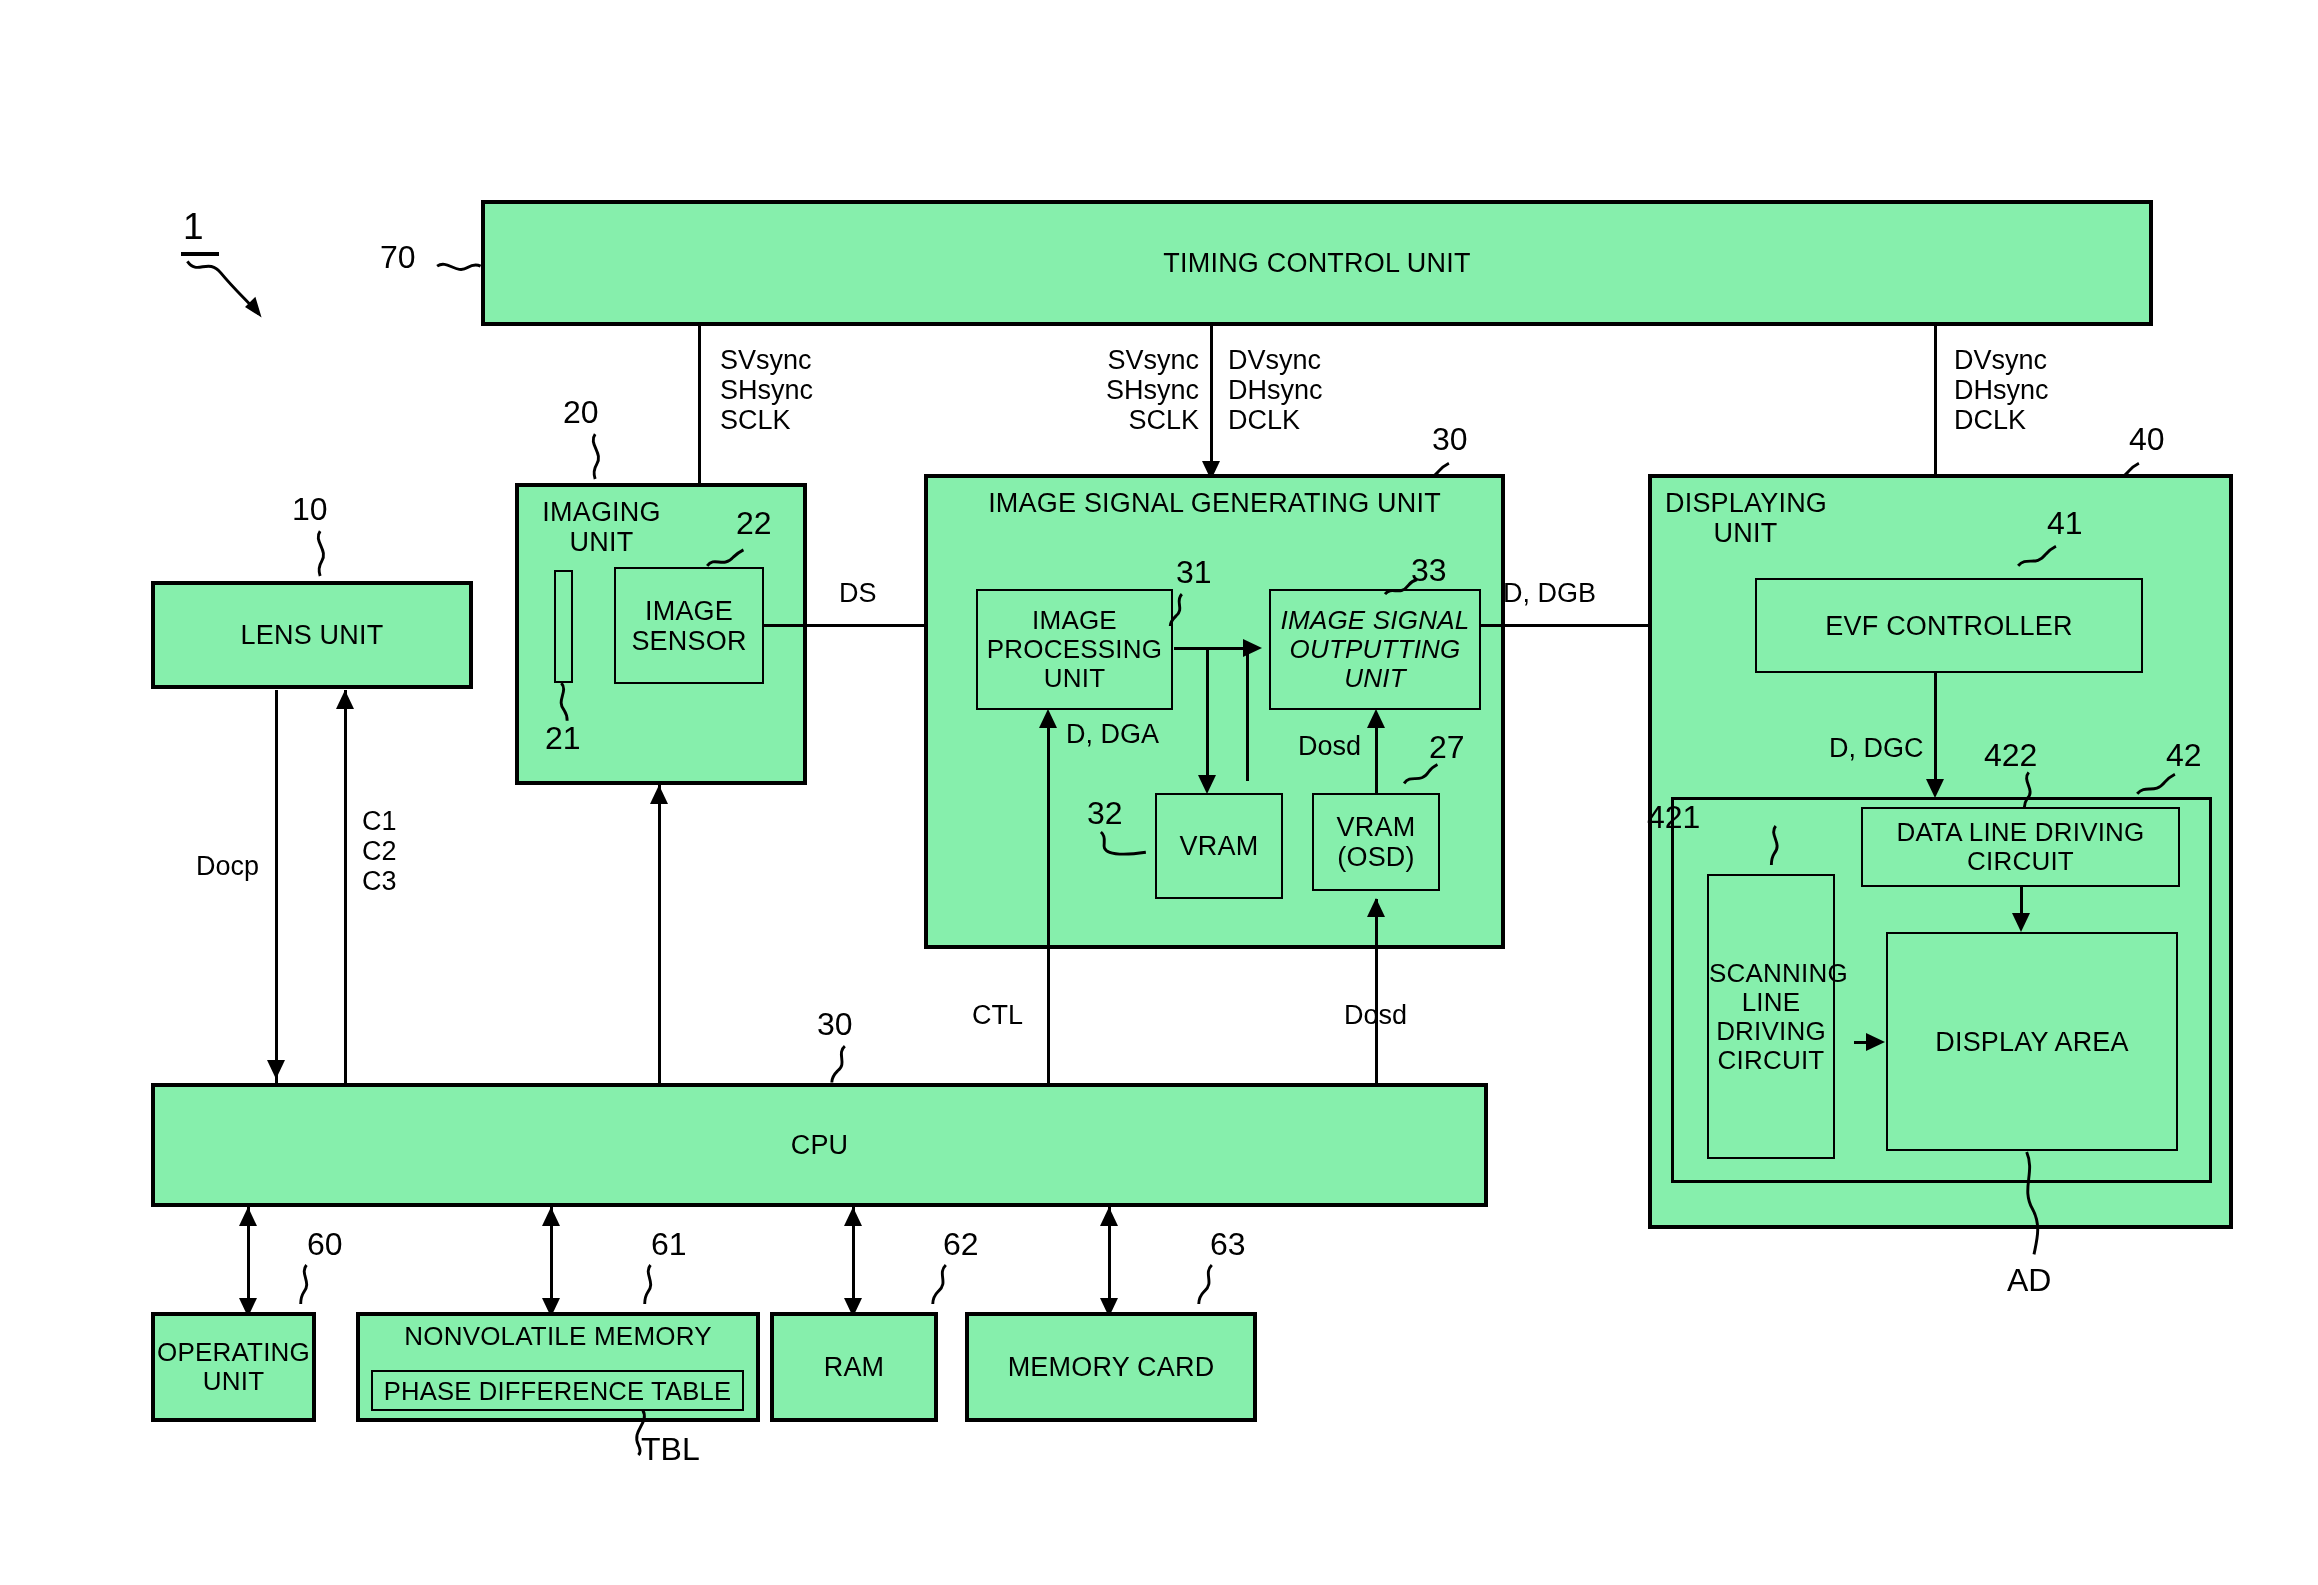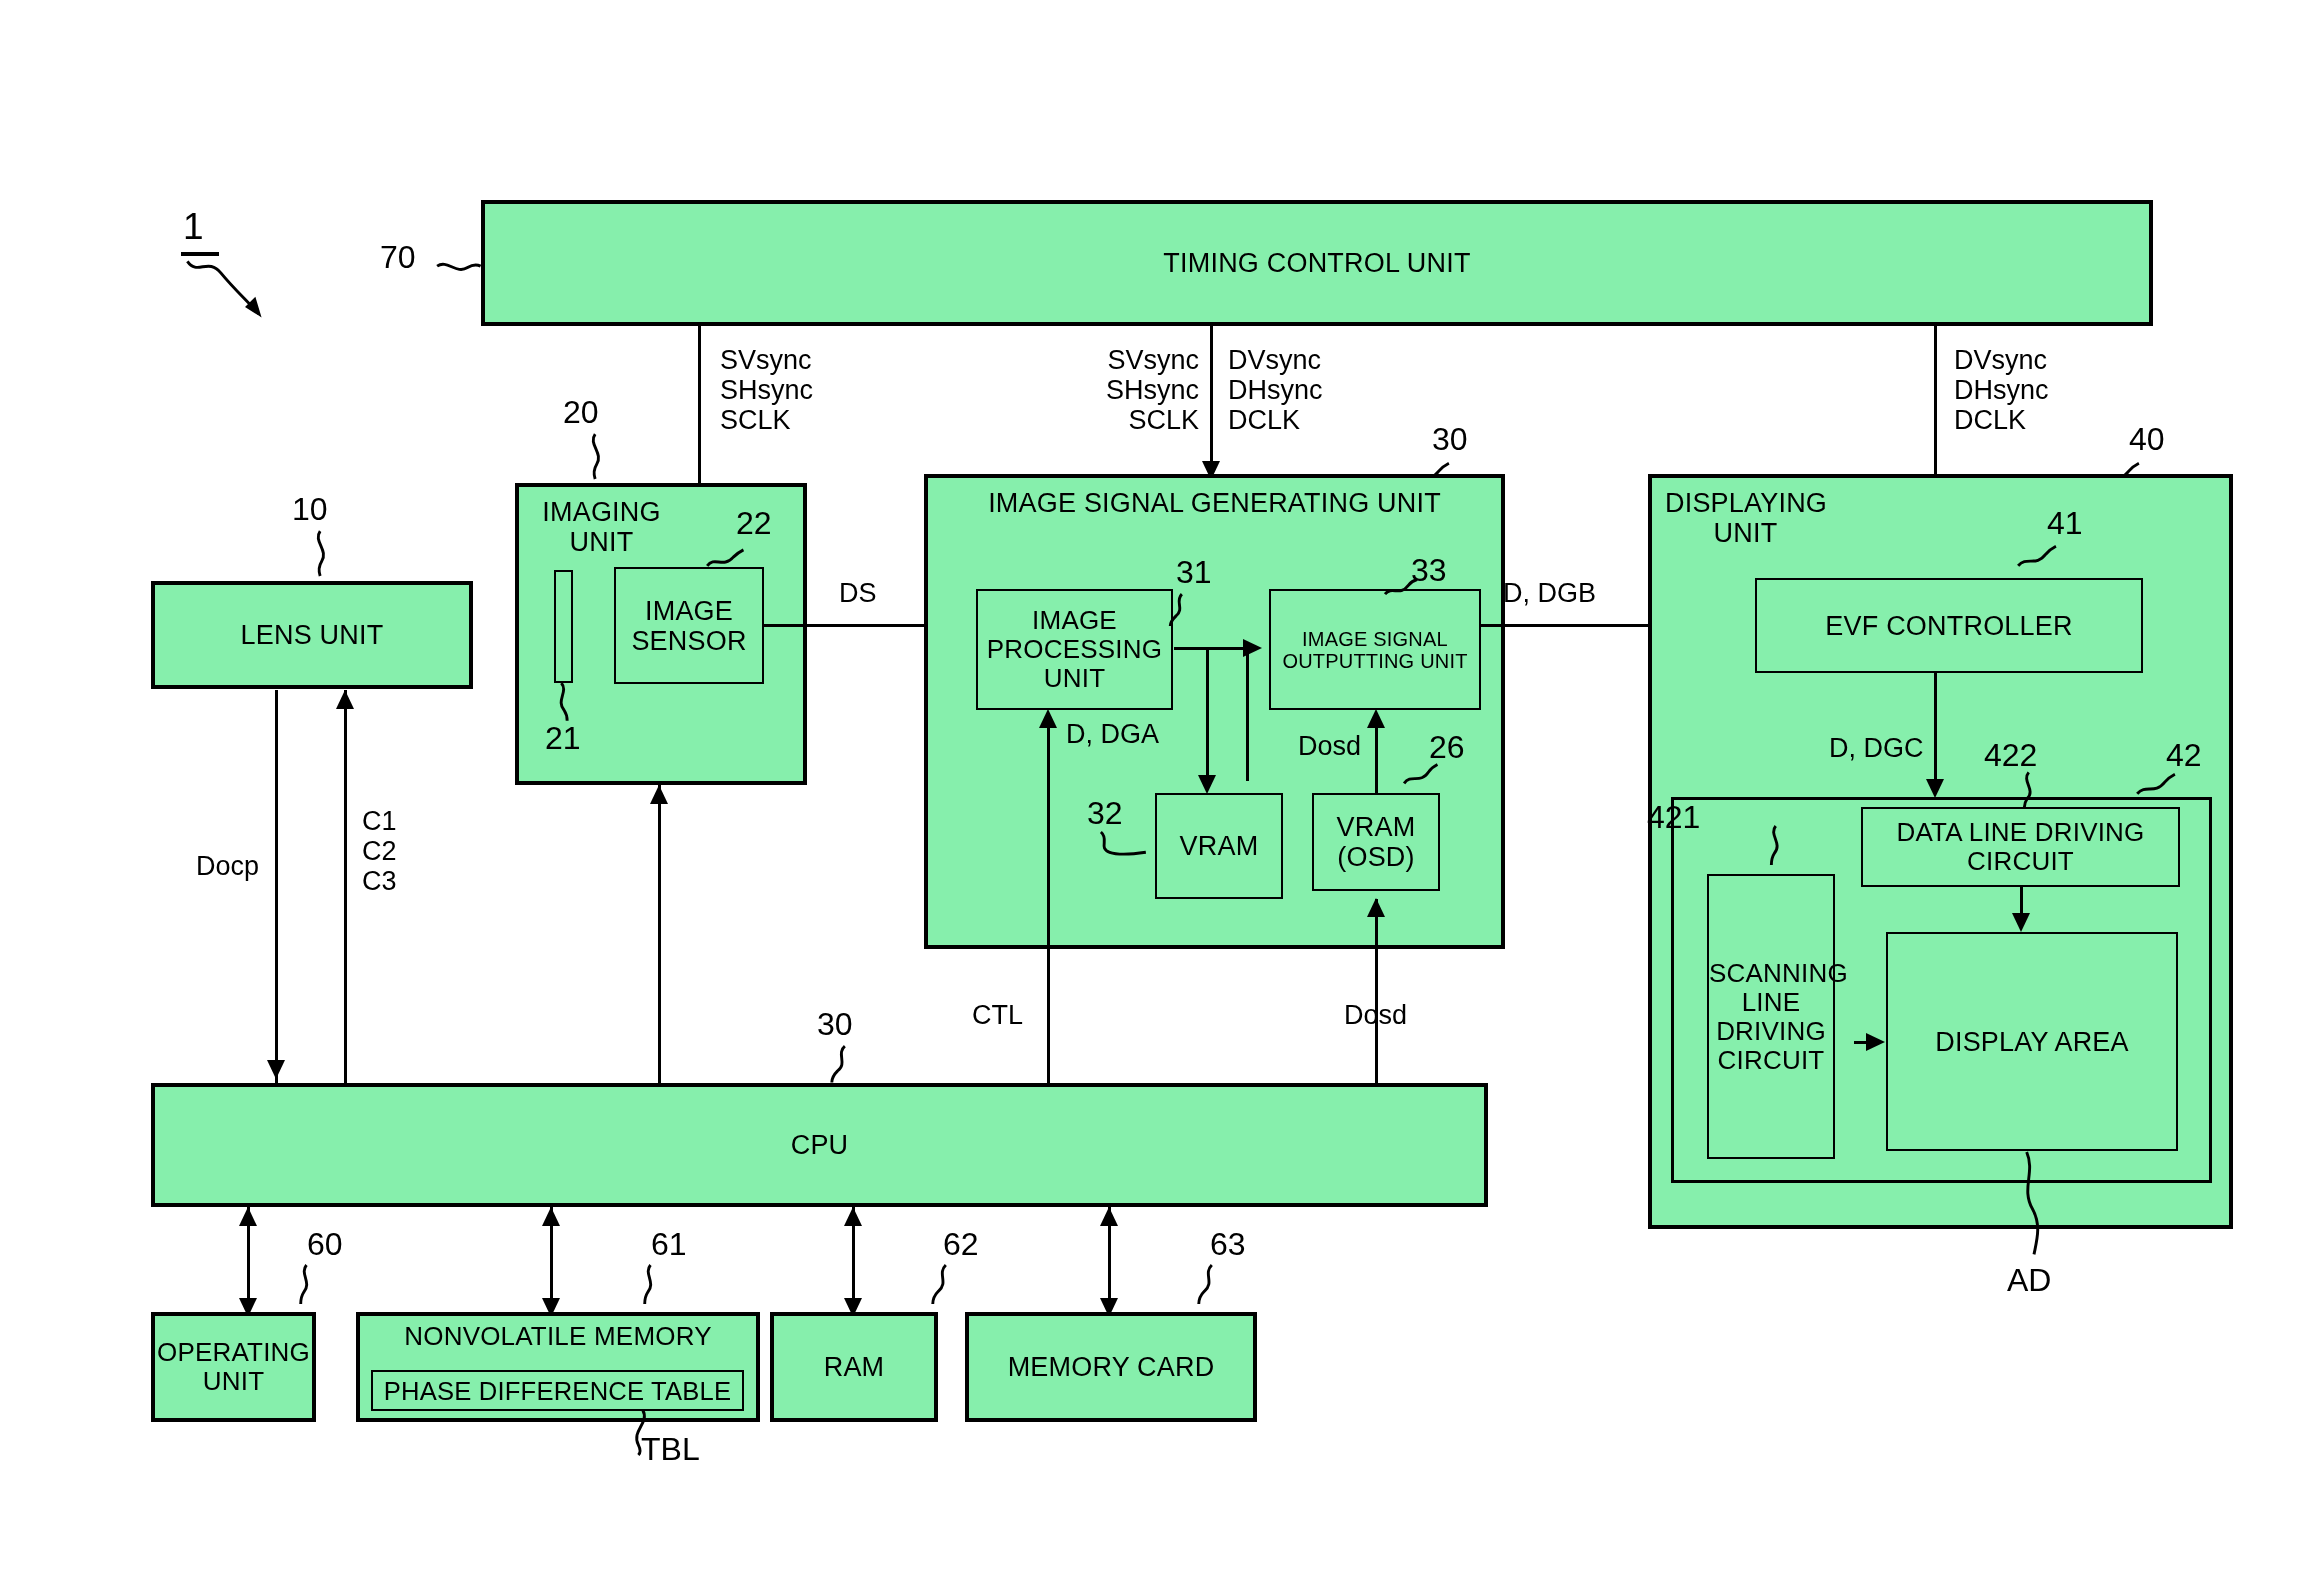--- a/index.html
+++ b/index.html
@@ -140,21 +140,21 @@
     <div class="blabel mid" style="font-size:26px;">IMAGE
 PROCESSING
 UNIT</div>
   </div>
   <div class="num" style="left:1176px;top:556px;">31</div>
   <svg class="lead" style="left:1163px;top:594px;width:29px;height:35px;" viewBox="0 0 40 48" width="29" height="35">
     <path d="M 26 0 C 16 10, 30 20, 18 30 C 12 36, 10 40, 10 44"></path>
   </svg>
 
   <div class="box" style="left:1269px;top:589px;width:212px;height:121px;border-width:2.9px;">
-    <div class="blabel mid" style="font-size:20px;">IMAGE SIGNAL
+    <div class="blabel mid" style="font-size:26px;font-style:italic;">IMAGE SIGNAL
 OUTPUTTING
 UNIT</div>
   </div>
   <div class="num" style="left:1411px;top:554px;">33</div>
   <svg class="lead" style="left:1385px;top:578px;width:35px;height:23.4px;" viewBox="0 0 48 32" width="35" height="23.4">
     <path d="M 0 22 C 10 10, 20 26, 32 10 C 36 5, 40 3, 44 2"></path>
   </svg>
 
   <div class="hl" style="left:1174px;top:647px;width:73px;"></div>
   <div class="arr" style="left:1243px;top:639px;"></div>
@@ -168,21 +168,21 @@
   </div>
   <div class="num" style="left:1087px;top:797px;">32</div>
   <svg class="lead" style="left:1098px;top:832px;width:58px;height:29px;" viewBox="0 0 80 40" width="58" height="29">
     <path d="M 4 0 C 16 10, 0 22, 16 28 C 30 33, 52 30, 66 28"></path>
   </svg>
 
   <div class="box" style="left:1312px;top:793px;width:128px;height:98px;border-width:2.9px;">
     <div class="blabel mid">VRAM
 (OSD)</div>
   </div>
-  <div class="num" style="left:1429px;top:731px;">26</div>
+  <div class="num" style="left:1429px;top:731px;">27</div>
   <svg class="lead" style="left:1404px;top:763px;width:35px;height:29px;" viewBox="0 0 48 40" width="35" height="29">
     <path d="M 0 28 C 10 14, 22 30, 34 12 C 38 6, 42 4, 46 2"></path>
   </svg>
 
   <div class="vl" style="left:1375px;top:713px;height:80px;"></div>
   <div class="aru" style="left:1367px;top:709px;"></div>
   <div class="txt" style="left:1298px;top:731px;">Dosd</div>
 
   <div class="vl" style="left:1047px;top:713px;height:370px;"></div>
   <div class="aru" style="left:1039px;top:709px;"></div>

